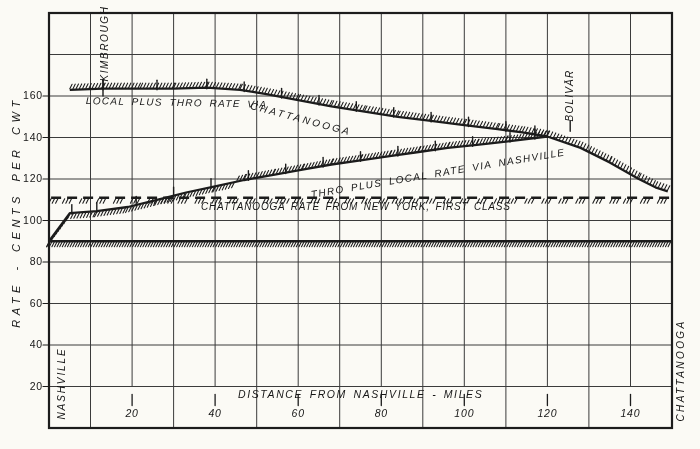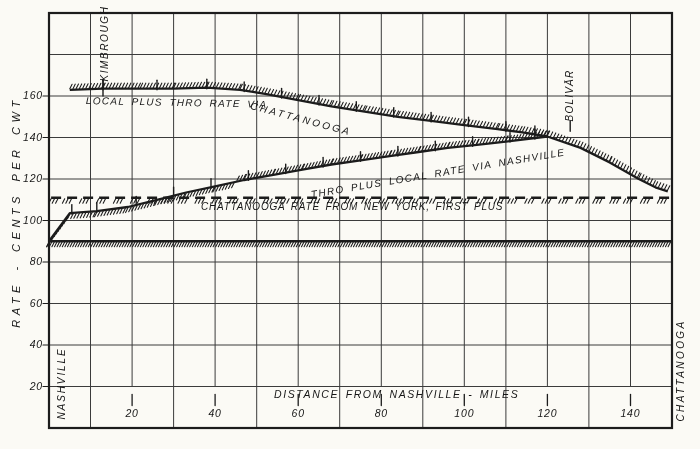--- a/index.html
+++ b/index.html
@@ -4,33 +4,33 @@
 <style>
   html,body{margin:0;padding:0;background:#ffffff;}
   .figure{position:relative;width:700px;height:449px;background:#fbfaf5;overflow:hidden;
           font-family:"Liberation Sans", sans-serif;color:#1c1c1c;}
   #chart-svg{position:absolute;left:0;top:0;}
   .ann{position:absolute;font-size:10px;font-style:italic;letter-spacing:1px;word-spacing:2.5px;
        white-space:nowrap;transform-origin:left top;color:#161616;}
   .ytitle{position:absolute;left:-109px;top:206px;width:250px;text-align:center;
           transform:rotate(-90deg);font-size:11px;font-style:italic;letter-spacing:4.5px;
           word-spacing:3px;white-space:nowrap;color:#161616;}
-  .xtitle{left:238px;top:388px;font-size:10.5px;letter-spacing:1.6px;word-spacing:2px;margin-left:36px;}
+  .xtitle{left:238px;top:388px;font-size:10.5px;letter-spacing:1.6px;word-spacing:2px;}
   .ann-local1{left:86px;top:95px;transform:rotate(1.2deg);letter-spacing:1.3px;}
   .ann-local2{left:252px;top:100px;transform:rotate(15deg);letter-spacing:2.6px;}
   .ann-thro{left:310px;top:189px;transform:rotate(-9.5deg);letter-spacing:1.4px;}
   .ann-chatt-ny{left:201px;top:201px;letter-spacing:0.8px;word-spacing:2px;}
   .ann-nash-ny{left:211px;top:246px;letter-spacing:0.9px;word-spacing:2px;}
   .station{position:absolute;width:120px;text-align:center;transform:rotate(-90deg);
            font-size:10px;font-style:italic;letter-spacing:1.6px;white-space:nowrap;color:#161616;}
   .st-kimbrough{left:44px;top:38px;}
   .st-bolivar{left:509px;top:90px;letter-spacing:1.2px;}
   .st-nashville{left:1px;top:378px;letter-spacing:1.9px;}
   .st-chattanooga{left:620px;top:365px;letter-spacing:2.4px;}
-  .ytick{position:absolute;width:30px;text-align:right;font-size:10.5px;font-style:italic;
+  .ytick{position:absolute;width:30px;text-align:right;font-size:10.5px;
          letter-spacing:0.8px;color:#161616;}
   .xtick{position:absolute;width:36px;text-align:center;font-size:10.5px;font-style:italic;
          letter-spacing:0.8px;color:#161616;}
 </style>
 </head>
 <body>
 
 <div class="figure">
   <svg id="chart-svg" width="700" height="449">
       <line x1="90.5" y1="13.0" x2="90.5" y2="428.0" stroke="#3b3b3b" stroke-width="1" stroke-linecap="round"></line>
@@ -857,19 +857,19 @@
       <div class="xtick" style="left: 280.2px; top: 406.5px;">60</div>
       <div class="xtick" style="left: 363.267px; top: 406.5px;">80</div>
       <div class="xtick" style="left: 446.333px; top: 406.5px;">100</div>
       <div class="xtick" style="left: 529.4px; top: 406.5px;">120</div>
       <div class="xtick" style="left: 612.467px; top: 406.5px;">140</div>
     </div>
 
   <div class="ann ann-local1">LOCAL PLUS THRO RATE VIA</div>
   <div class="ann ann-local2">CHATTANOOGA</div>
   <div class="ann ann-thro">THRO PLUS LOCAL RATE VIA NASHVILLE</div>
-  <div class="ann ann-chatt-ny">CHATTANOOGA RATE FROM NEW YORK, FIRST PLUS</div>
+  <div class="ann ann-chatt-ny">CHATTANOOGA RATE FROM NEW YORK, FIRST CLASS</div>
 
   <div class="station st-nashville">NASHVILLE</div>
   <div class="station st-kimbrough">KIMBROUGH</div>
   <div class="station st-bolivar">BOLIVĀR</div>
   <div class="station st-chattanooga">CHATTANOOGA</div>
 </div>
 
 </body></html>

